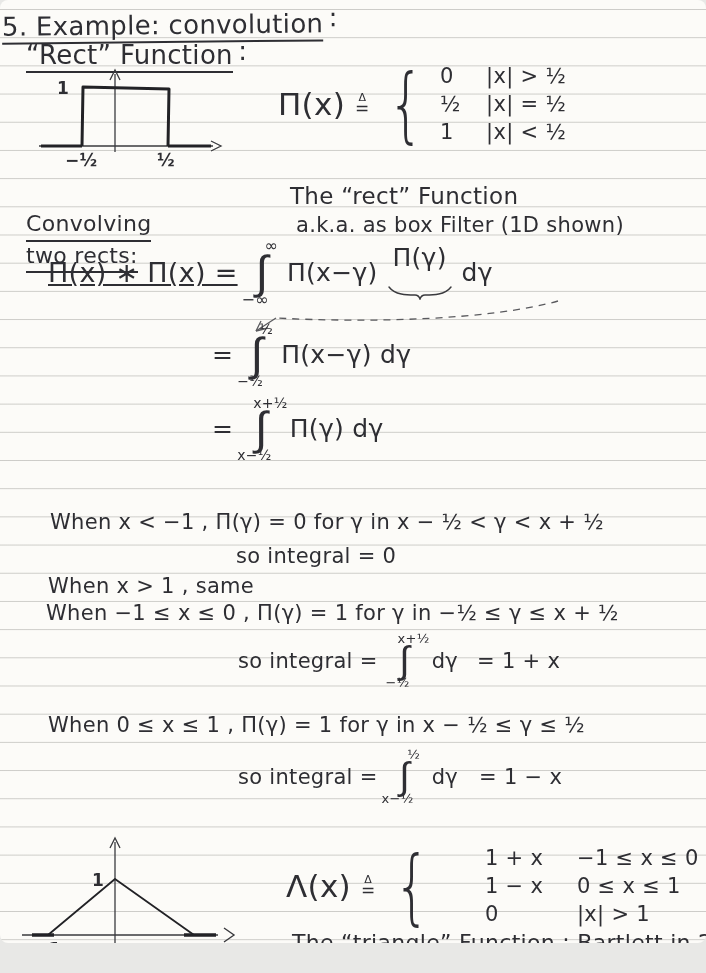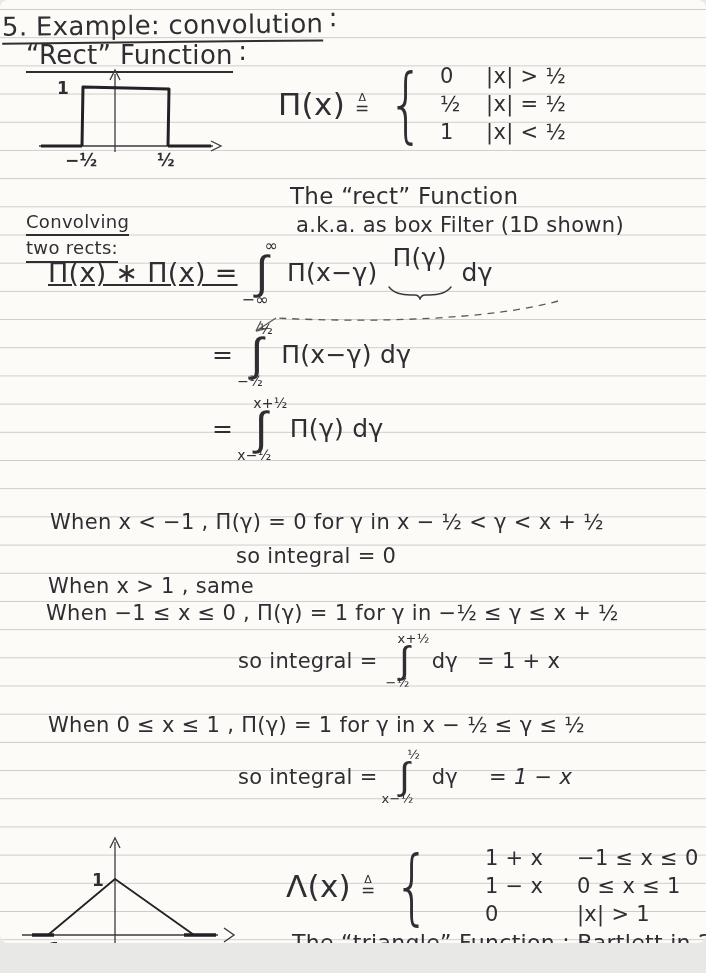--- a/index.html
+++ b/index.html
@@ -6,21 +6,21 @@
   .page{
     position:relative;width:706px;height:943px;margin:0 auto;overflow:hidden;
     background-color:#fcfbf8;
     background-image:linear-gradient(to bottom, rgba(148,148,142,.45) 1px, transparent 1px);
     background-size:100% 28.2px;background-position:0 9px;background-repeat:repeat;
     font-family:"DejaVu Sans", sans-serif;color:#2e2e33;letter-spacing:.3px;border-radius:8px;
   }
   .abs{position:absolute;}
   .ul{border-bottom:2px solid #2e2e33;padding-bottom:1px;display:inline-block;}
   .big{font-size:26px;}
-  .med{font-size:18px;}
+  .med{font-size:22px;}
   .txt{font-size:21px;white-space:nowrap;}
   .eqrow{display:flex;align-items:center;gap:9px;white-space:nowrap;}
   .eqtxt{font-size:25px;}
   
   .intg{display:inline-flex;flex-direction:column;align-items:center;line-height:1;margin:0 2px;}
   .intg .up{font-size:14px;transform:translateX(9px);}
   .intg .sg{font-size:46px;line-height:.82;font-weight:300;}
   .intg .lo{font-size:14px;transform:translateX(-7px);}
   .intg.small .sg{font-size:38px;}
   .intg.small .up,.intg.small .lo{font-size:13px;}
@@ -162,21 +162,21 @@
   <div class="abs txt" style="left:48px;top:713px;">When 0 ≤ x ≤ 1 , Π(γ) = 1 for γ in x − ½ ≤ γ ≤ ½</div>
 
   <div class="abs eqrow" style="left:238px;top:748px;">
     <span class="txt">so integral =</span>
     <span class="intg small">
       <span class="up">½</span>
       <span class="sg">∫</span>
       <span class="lo">x−½</span>
     </span>
     <span class="txt">dγ</span>
-    <span class="txt" style="margin-left:22px;font-style:italic;">= 1 − x</span>
+    <span class="txt" style="margin-left:12px;">= 1 − x</span>
   </div>
 
   <div class="abs" style="left:12px;top:832px;width:235px;height:135px;">
     <svg width="235" height="120" viewBox="0 0 235 120">
       <path d="M103,112 L103,10" stroke="#3a3a3e" stroke-width="1.3" fill="none"></path>
       <path d="M98,16 L103,6 L108,16" stroke="#3a3a3e" stroke-width="1.3" fill="none"></path>
       <path d="M10,103 L206,103" stroke="#3a3a3e" stroke-width="1.6" fill="none"></path>
       <path d="M212,96 L222,103 L212,110" stroke="#3a3a3e" stroke-width="1.4" fill="none"></path>
       <path d="M20,103 L42,103 M172,103 L204,103" stroke="#222226" stroke-width="3.4" fill="none"></path>
       <path d="M36,103 L103,47 L182,103" stroke="#222226" stroke-width="1.8" fill="none" stroke-linejoin="round"></path>

